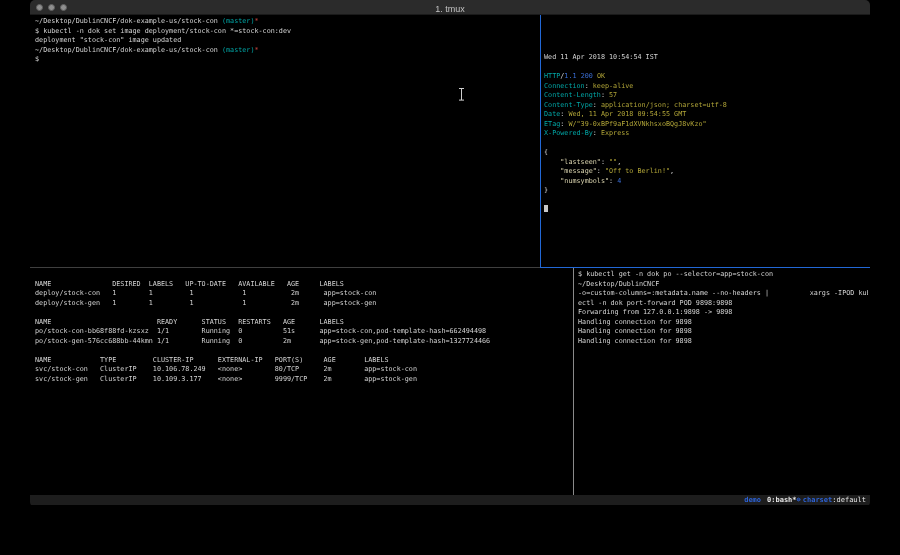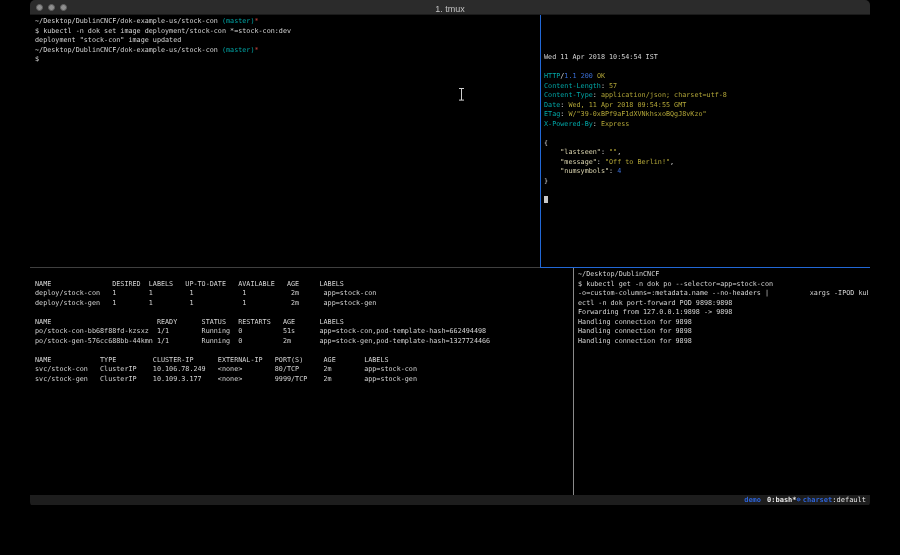--- a/index.html
+++ b/index.html
@@ -77,20 +77,21 @@
           <div class="tline"><span class="c-fg">~/Desktop/DublinCNCF/dok-example-us/stock-con </span><span class="c-teal">(master)</span><span class="c-red">*</span></div>
           <div class="tline"><span class="c-fg">$ kubectl -n dok set image deployment/stock-con *=stock-con:dev</span></div>
           <div class="tline"><span class="c-fg">deployment "stock-con" image updated</span></div>
           <div class="tline"><span class="c-fg">~/Desktop/DublinCNCF/dok-example-us/stock-con </span><span class="c-teal">(master)</span><span class="c-red">*</span></div>
           <div class="tline"><span class="c-fg">$</span></div>
         </div>
       <div class="pane tr">
           <div class="tline"><span class="c-fg">Wed 11 Apr 2018 10:54:54 IST</span></div>
           <div class="tline">&nbsp;</div>
           <div class="tline"><span class="c-teal">HTTP</span><span class="c-fg">/</span><span class="c-blue">1.1</span><span class="c-fg"> </span><span class="c-blue">200</span><span class="c-fg"> </span><span class="c-olive">OK</span></div>
+          <div class="tline"><span class="c-teal">Connection</span><span class="c-fg">:</span><span class="c-olive"> keep-alive</span></div>
           <div class="tline"><span class="c-teal">Content-Length</span><span class="c-fg">:</span><span class="c-olive"> 57</span></div>
           <div class="tline"><span class="c-teal">Content-Type</span><span class="c-fg">:</span><span class="c-olive"> application/json; charset=utf-8</span></div>
           <div class="tline"><span class="c-teal">Date</span><span class="c-fg">:</span><span class="c-olive"> Wed, 11 Apr 2018 09:54:55 GMT</span></div>
           <div class="tline"><span class="c-teal">ETag</span><span class="c-fg">:</span><span class="c-olive"> W/"39-0xBPf9aF1dXVNkhsxoBQgJ8vKzo"</span></div>
           <div class="tline"><span class="c-teal">X-Powered-By</span><span class="c-fg">:</span><span class="c-olive"> Express</span></div>
           <div class="tline">&nbsp;</div>
           <div class="tline"><span class="c-fg">{</span></div>
           <div class="tline"><span class="c-fg">    </span><span class="c-key">"lastseen"</span><span class="c-fg">: </span><span class="c-olive">""</span><span class="c-fg">,</span></div>
           <div class="tline"><span class="c-fg">    </span><span class="c-key">"message"</span><span class="c-fg">: </span><span class="c-olive">"Off to Berlin!"</span><span class="c-fg">,</span></div>
           <div class="tline"><span class="c-fg">    </span><span class="c-key">"numsymbols"</span><span class="c-fg">: </span><span class="c-blue">4</span></div>
@@ -106,22 +107,22 @@
           <div class="tline">&nbsp;</div>
           <div class="tline"><span class="c-fg">NAME                          READY      STATUS   RESTARTS   AGE      LABELS</span></div>
           <div class="tline"><span class="c-fg">po/stock-con-bb68f88fd-kzsxz  1/1        Running  0          51s      app=stock-con,pod-template-hash=662494498</span></div>
           <div class="tline"><span class="c-fg">po/stock-gen-576cc688bb-44kmn 1/1        Running  0          2m       app=stock-gen,pod-template-hash=1327724466</span></div>
           <div class="tline">&nbsp;</div>
           <div class="tline"><span class="c-fg">NAME            TYPE         CLUSTER-IP      EXTERNAL-IP   PORT(S)     AGE       LABELS</span></div>
           <div class="tline"><span class="c-fg">svc/stock-con   ClusterIP    10.106.78.249   &lt;none&gt;        80/TCP      2m        app=stock-con</span></div>
           <div class="tline"><span class="c-fg">svc/stock-gen   ClusterIP    10.109.3.177    &lt;none&gt;        9999/TCP    2m        app=stock-gen</span></div>
         </div>
       <div class="pane br">
+          <div class="tline"><span class="c-fg">$ kubectl get -n dok po --selector=app=stock-con</span></div>
           <div class="tline"><span class="c-fg">~/Desktop/DublinCNCF</span></div>
-          <div class="tline"><span class="c-fg">$ kubectl get -n dok po --selector=app=stock-con</span></div>
           <div class="tline"><span class="c-fg">-o=custom-columns=:metadata.name --no-headers |          xargs -IPOD kub</span></div>
           <div class="tline"><span class="c-fg">ectl -n dok port-forward POD 9898:9898</span></div>
           <div class="tline"><span class="c-fg">Forwarding from 127.0.0.1:9898 -&gt; 9898</span></div>
           <div class="tline"><span class="c-fg">Handling connection for 9898</span></div>
           <div class="tline"><span class="c-fg">Handling connection for 9898</span></div>
           <div class="tline"><span class="c-fg">Handling connection for 9898</span></div>
         </div>
 
       <div class="vdiv top"></div>
       <div class="vdiv bottom"></div>

